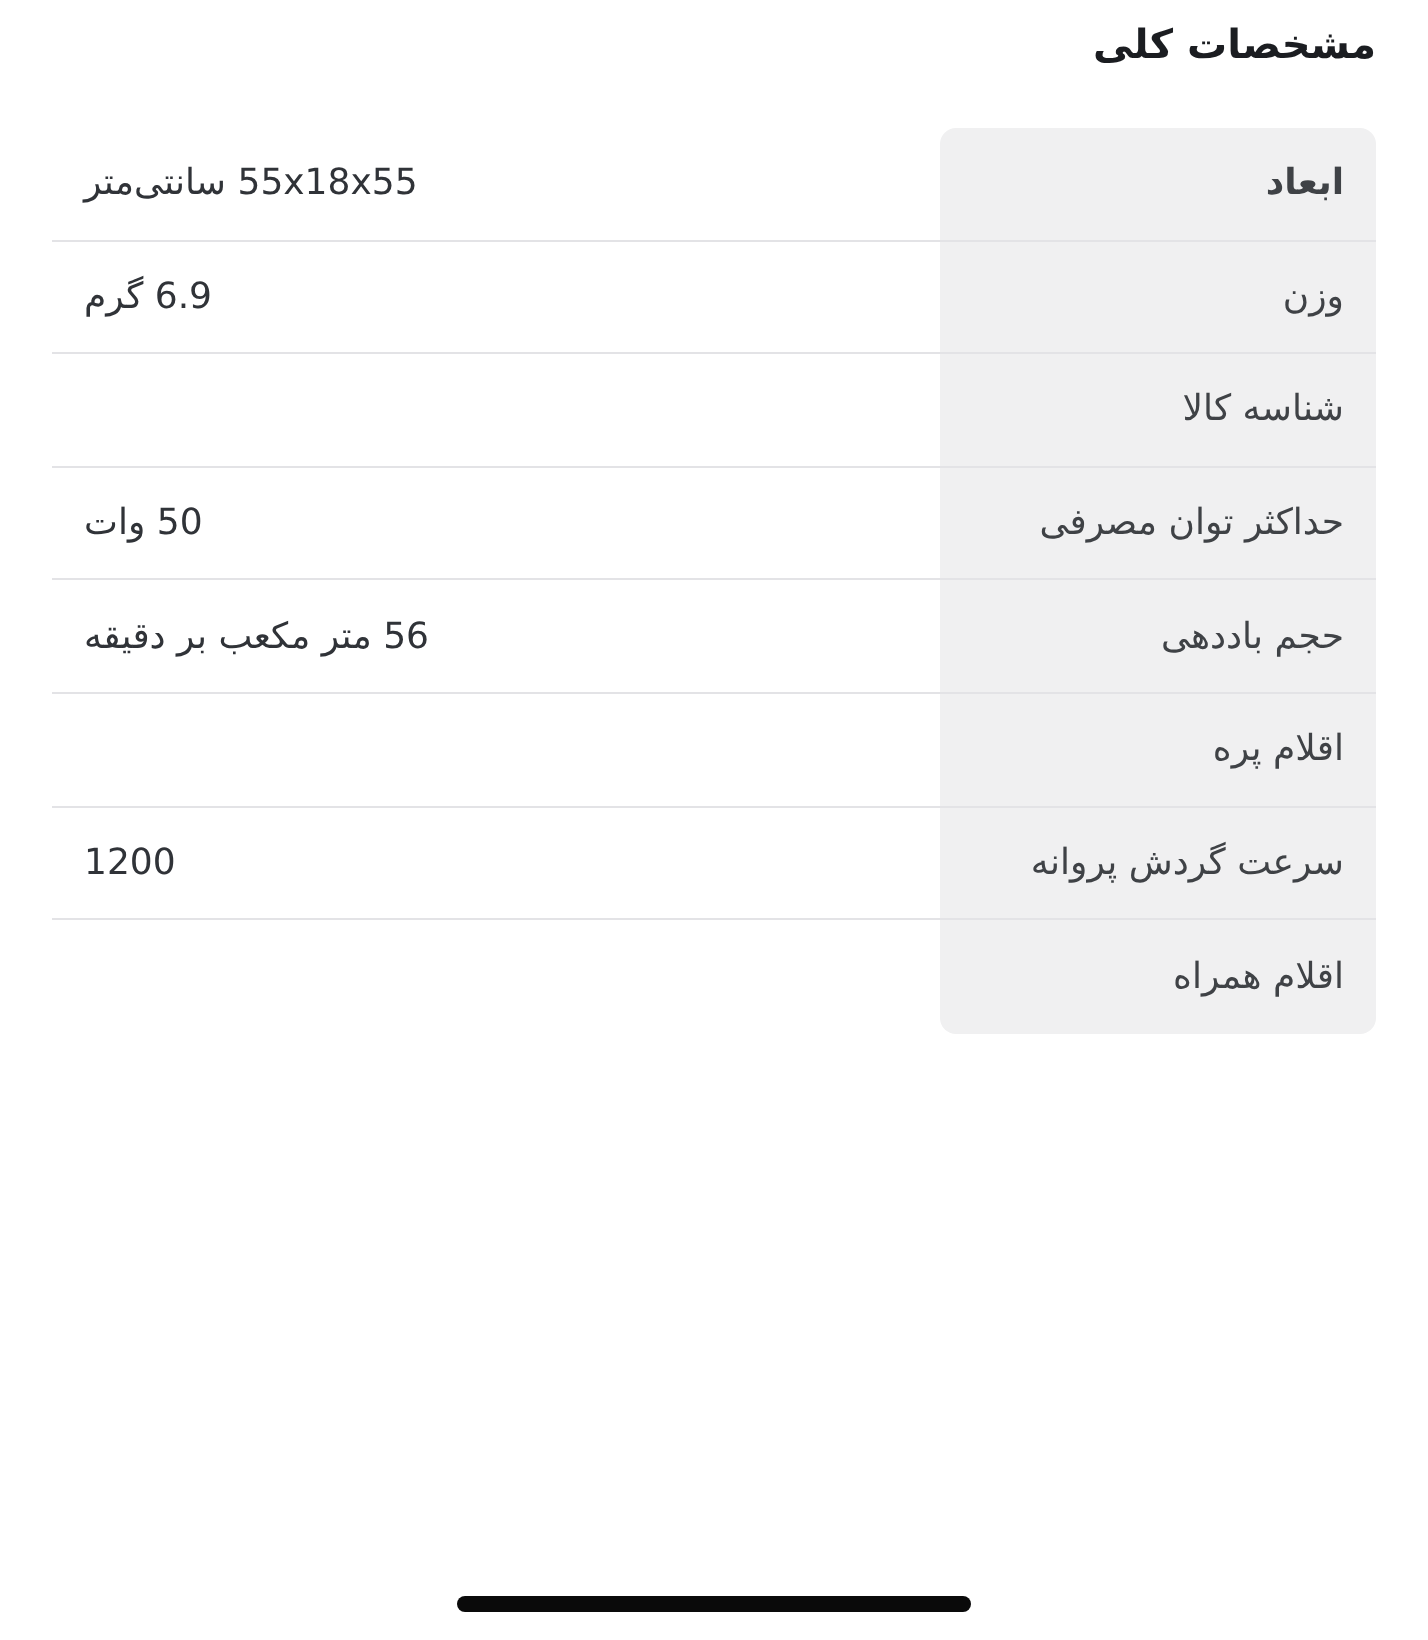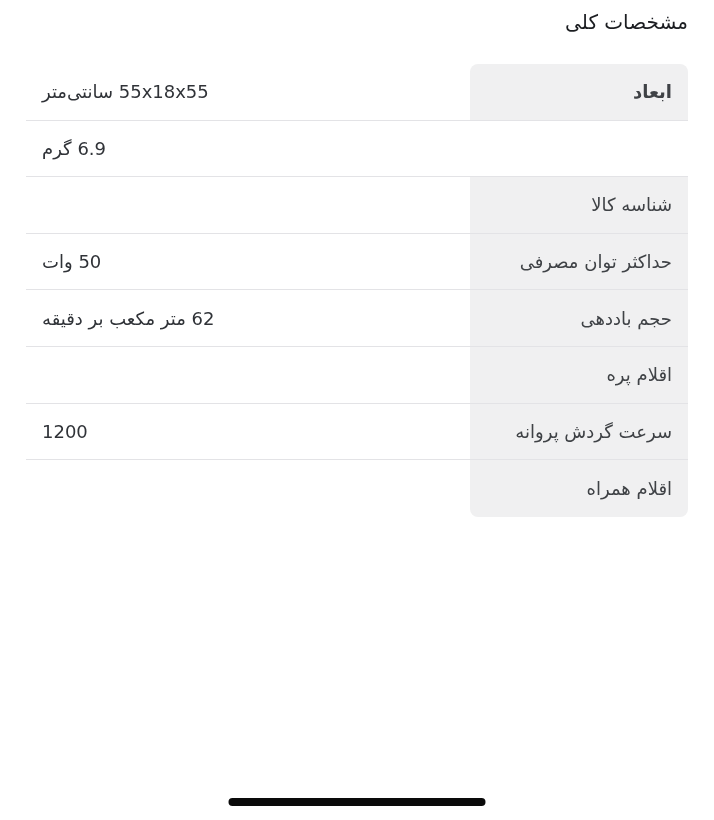--- a/index.html
+++ b/index.html
@@ -18,21 +18,21 @@
     position:relative;
     overflow:hidden;
     direction:rtl;
   }
   .page{width:714px;height:820px;position:relative;}
   .page-title{
     position:absolute;
     top:9px;
     right:26px;
     font-size:20px;
-    font-weight:normal;
+    font-weight:bold;
     color:var(--text-title);
     line-height:1.35;
   }
   .spec-table{
     position:absolute;
     top:64px;
     right:26px;
     left:26px;
   }
   .spec-row{
@@ -90,20 +90,23 @@
   <div class="spec-row">
     <div class="spec-label-cell">
       <span class="spec-label">ابعاد</span>
     </div>
     <div class="spec-value-cell">
       <span class="spec-value">55x18x55 سانتی‌متر</span>
     </div>
   </div>
 
   <div class="spec-row">
+    <div class="spec-label-cell">
+      <span class="spec-label">وزن</span>
+    </div>
     <div class="spec-value-cell">
       <span class="spec-value">6.9 گرم</span>
     </div>
   </div>
 
   <div class="spec-row">
     <div class="spec-label-cell">
       <span class="spec-label">شناسه کالا</span>
     </div>
     <div class="spec-value-cell">
@@ -118,21 +121,21 @@
     <div class="spec-value-cell">
       <span class="spec-value">50 وات</span>
     </div>
   </div>
 
   <div class="spec-row">
     <div class="spec-label-cell">
       <span class="spec-label">حجم باددهی</span>
     </div>
     <div class="spec-value-cell">
-      <span class="spec-value">62 متر مکعب بر دقیقه</span>
+      <span class="spec-value">56 متر مکعب بر دقیقه</span>
     </div>
   </div>
 
   <div class="spec-row">
     <div class="spec-label-cell">
       <span class="spec-label">اقلام پره</span>
     </div>
   </div>
 
   <div class="spec-row">

